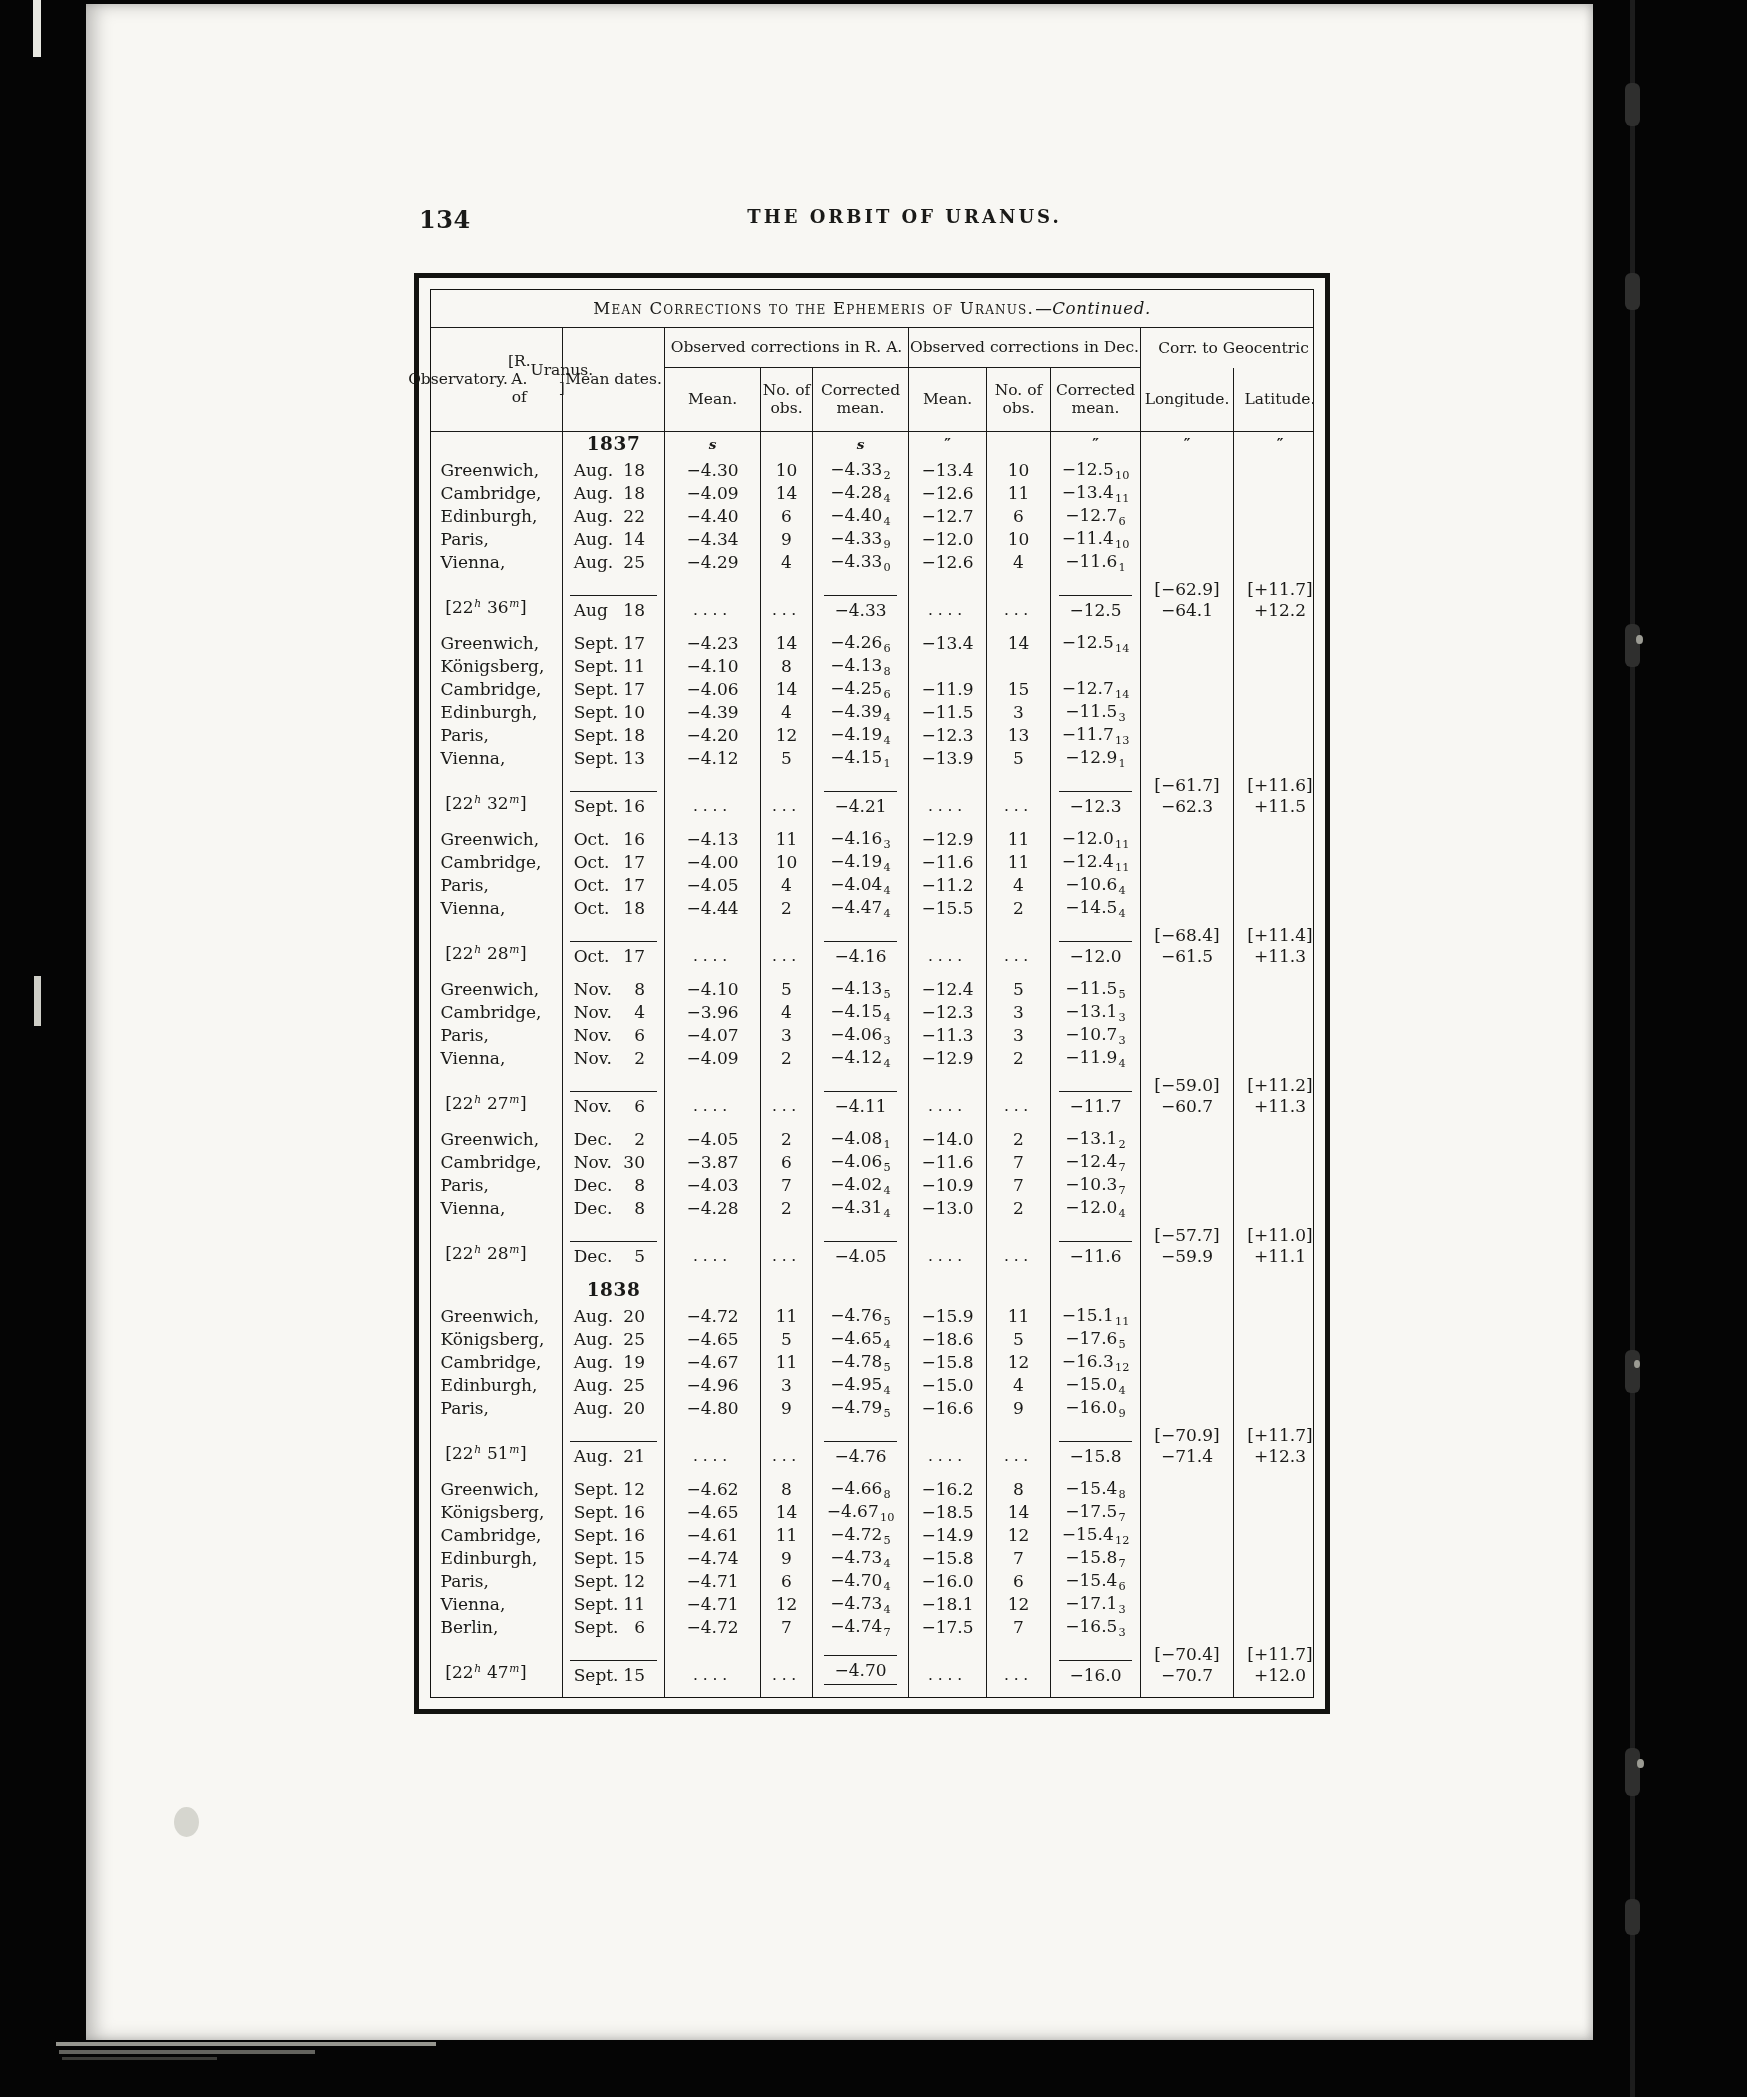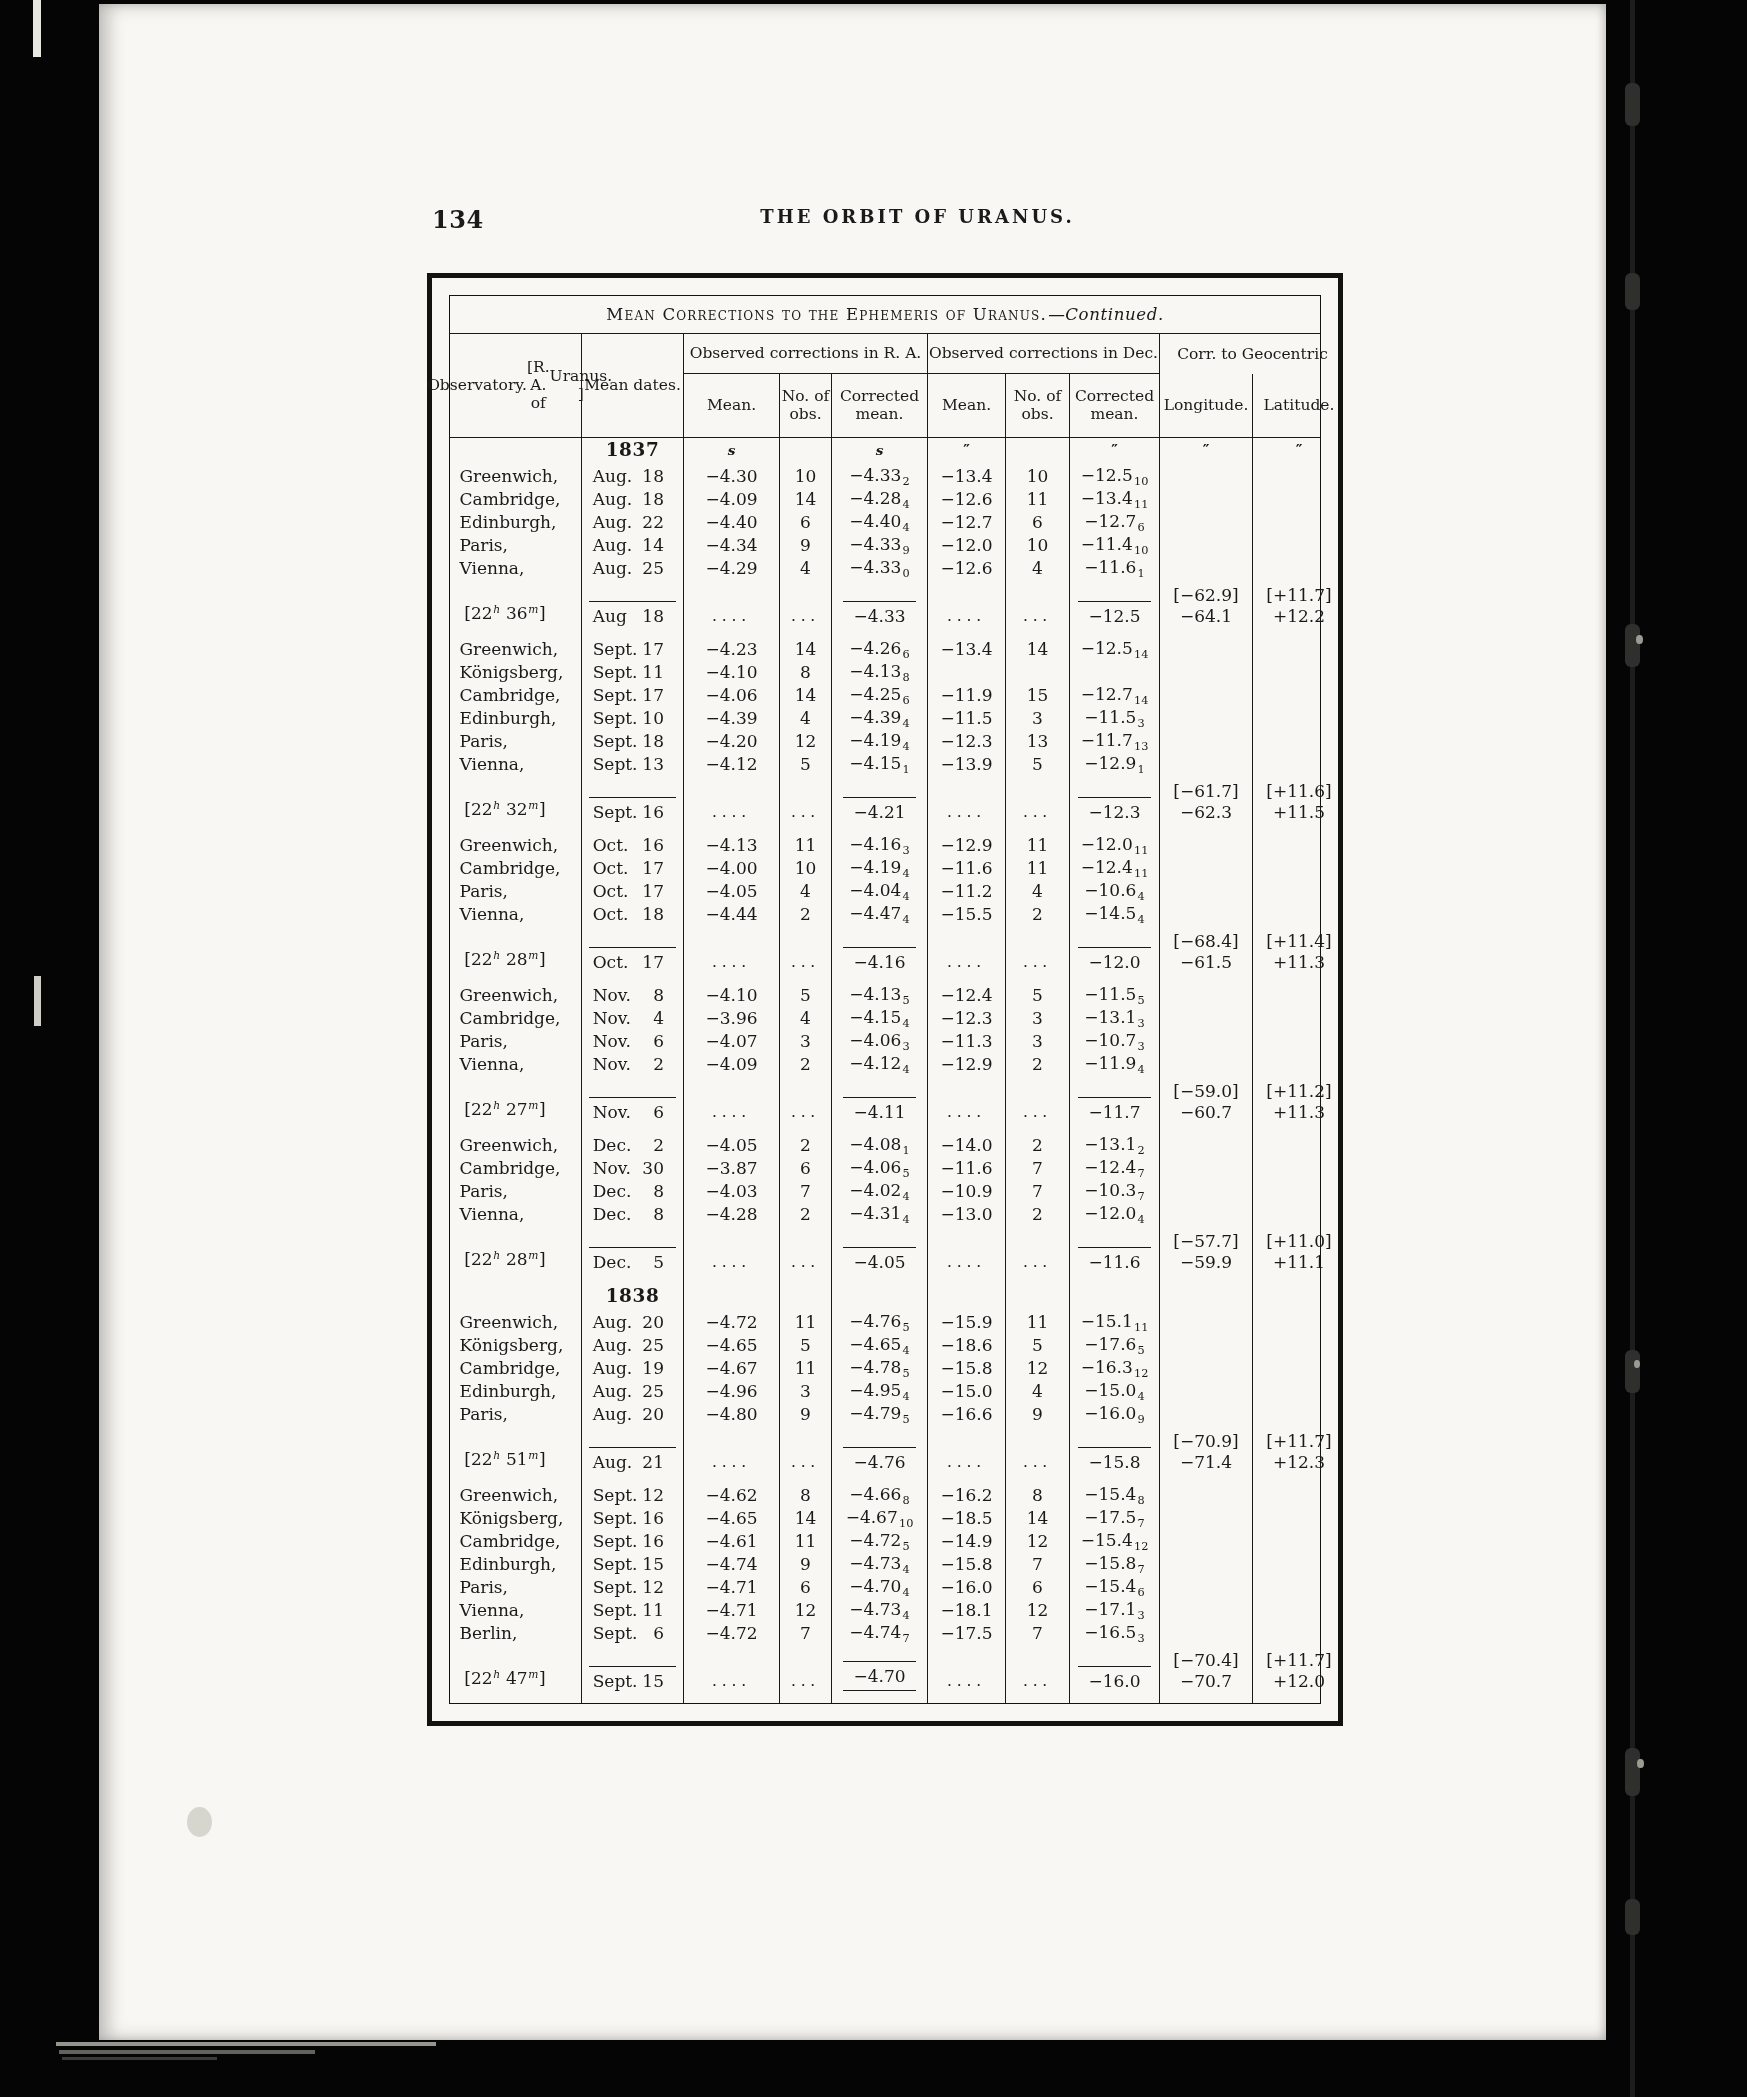--- a/index.html
+++ b/index.html
@@ -1,25 +1,25 @@
 <!DOCTYPE html>
 <html style="font-size:9.5px"><head>
 <meta charset="utf-8">
 <style>
   html,body{margin:0;padding:0;background:#000;}
   .scan{position:relative;width:1748px;height:2097px;background:#050505;overflow:hidden;
         font-family:"DejaVu Serif","Liberation Serif",serif;color:#1a1a18;}
-  .page{position:absolute;left:99px;top:3.6px;width:1507px;height:2036px;background:#f8f7f3;
+  .page{position:absolute;left:86px;top:3.6px;width:1507px;height:2036px;background:#f8f7f3;
         box-shadow:inset 8.3px 0 18px rgba(0,0,0,.25), inset -3.6px 0 7.1px rgba(0,0,0,.15);}
   .page-number{position:absolute;left:333px;top:201px;font-size:24px;font-weight:bold;letter-spacing:0.6px;}
   .running-head{position:absolute;left:65px;top:202px;width:100%;text-align:center;
         font-size:18px;font-weight:bold;letter-spacing:3px;}
   
   .table-frame{position:absolute;left:328px;top:269px;width:916px;border:5.4px solid #131310;background:#f8f7f3;box-sizing:border-box;}
-  .table-inner{border:1.2px solid #131310;margin:17px;--ink:#1a1a18;
+  .table-inner{border:1.2px solid #131310;margin:11px;--ink:#1a1a18;
         --cols:132px 102px 96px 52px 96px 78px 64px 90px 93px 92px;}
   .table-title{height:37px;border-bottom:1.2px solid var(--ink);display:flex;align-items:center;justify-content:center;
         font-size:16.6px;letter-spacing:0.6px;gap:1.2px;}
   .tt-main{font-variant:small-caps;letter-spacing:1.2px;}
   .tt-cont{font-style:italic;}
   .thead{display:grid;grid-template-columns:var(--cols);grid-template-rows:40px 63px;border-bottom:1.8px solid var(--ink);}
   .thead>div{box-sizing:border-box;display:flex;align-items:center;justify-content:center;text-align:center;
         font-size:15.5px;line-height:18px;}
   .h-obs{grid-area:1/1/3/2;flex-direction:row;align-items:flex-start;padding-left:8.3px;border-right:1.2px solid var(--ink);}
   .h-dates{grid-area:1/2/3/3;border-right:1.2px solid var(--ink);}

